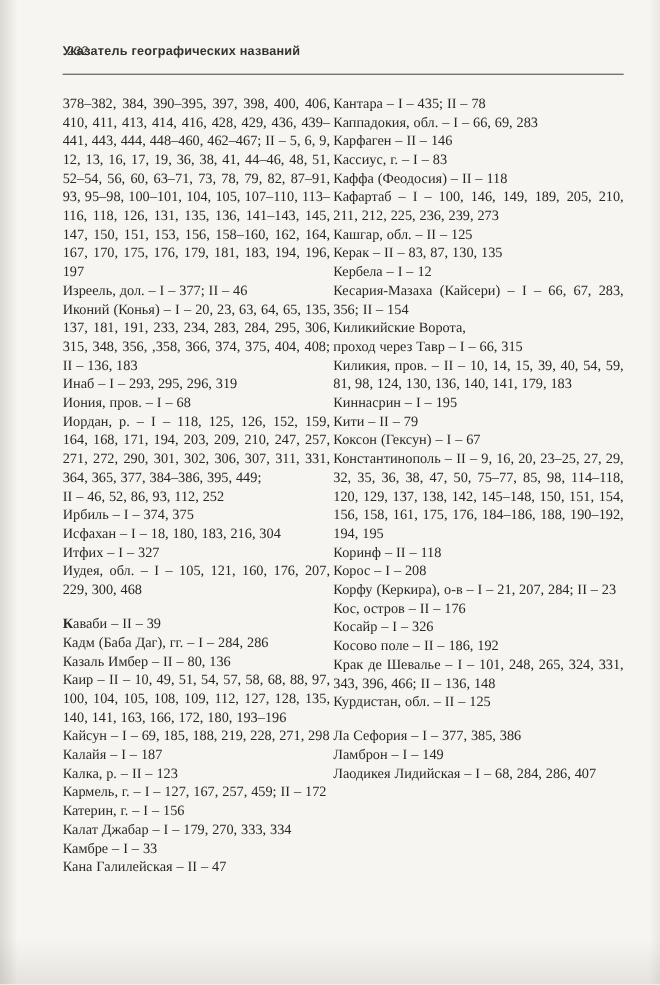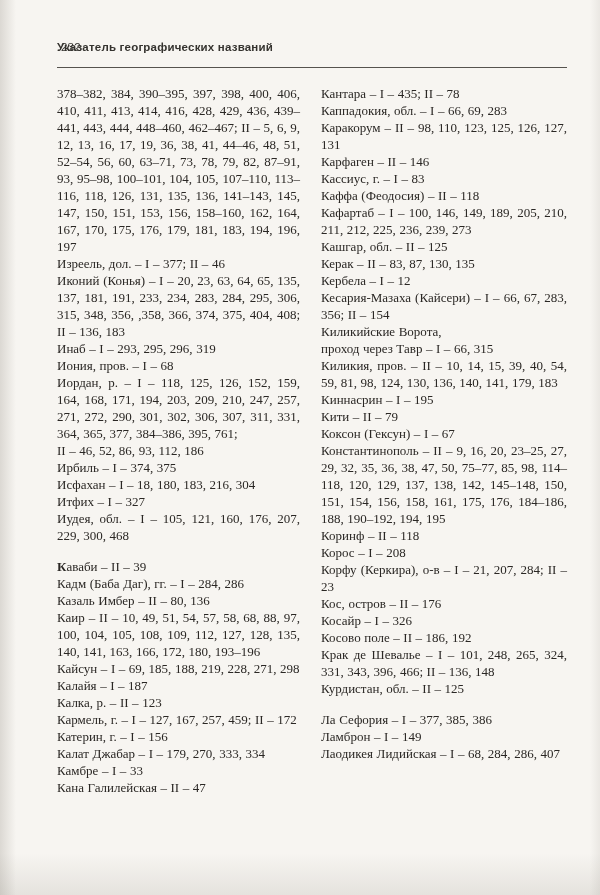--- a/index.html
+++ b/index.html
@@ -46,21 +46,21 @@
     position: absolute;
     top: 67px; left: 57px; right: 33px;
     border: none;
     border-top: 1.6px solid #56534e;
     margin: 0;
   }
   .columns {
     position: absolute;
     top: 85px; left: 57px; right: 33px;
     display: flex;
-    gap: 21px;
+    gap: 3px;
   }
   .col { min-width: 0; }
   .col-left  { width: 243px; flex: 0 0 243px; }
   .col-right { flex: 1; }
   .entry { margin: 0; }
   .entry.gap { margin-top: 14px; }
   .seg {
     font-size: 13px;
     line-height: 17px;
     text-align: justify;
@@ -91,22 +91,22 @@
         <div class="entry">
           <div class="seg">Иконий (Конья) – I – 20, 23, 63, 64, 65, 135, 137, 181, 191, 233, 234, 283, 284, 295, 306, 315, 348, 356, ,358, 366, 374, 375, 404, 408; II – 136, 183</div>
         </div>
         <div class="entry">
           <div class="seg">Инаб – I – 293, 295, 296, 319</div>
         </div>
         <div class="entry">
           <div class="seg">Иония, пров. – I – 68</div>
         </div>
         <div class="entry">
-          <div class="seg">Иордан, р. – I – 118, 125, 126, 152, 159, 164, 168, 171, 194, 203, 209, 210, 247, 257, 271, 272, 290, 301, 302, 306, 307, 311, 331, 364, 365, 377, 384–386, 395, 761;</div>
-          <div class="seg">II – 46, 52, 86, 93, 112, 186</div>
+          <div class="seg">Иордан, р. – I – 118, 125, 126, 152, 159, 164, 168, 171, 194, 203, 209, 210, 247, 257, 271, 272, 290, 301, 302, 306, 307, 311, 331, 364, 365, 377, 384–386, 395, 449;</div>
+          <div class="seg">II – 46, 52, 86, 93, 112, 252</div>
         </div>
         <div class="entry">
           <div class="seg">Ирбиль – I – 374, 375</div>
         </div>
         <div class="entry">
           <div class="seg">Исфахан – I – 18, 180, 183, 216, 304</div>
         </div>
         <div class="entry">
           <div class="seg">Итфих – I – 327</div>
         </div>
@@ -151,23 +151,20 @@
         </div>
       </div>
     <div class="col col-right" id="col-right">
         <div class="entry">
           <div class="seg">Кантара – I – 435; II – 78</div>
         </div>
         <div class="entry">
           <div class="seg">Каппадокия, обл. – I – 66, 69, 283</div>
         </div>
         <div class="entry">
-          <div class="seg">Каракорум – II – 98, 110, 123, 125, 126, 127, 131</div>
-        </div>
-        <div class="entry">
           <div class="seg">Карфаген – II – 146</div>
         </div>
         <div class="entry">
           <div class="seg">Кассиус, г. – I – 83</div>
         </div>
         <div class="entry">
           <div class="seg">Каффа (Феодосия) – II – 118</div>
         </div>
         <div class="entry">
           <div class="seg">Кафартаб – I – 100, 146, 149, 189, 205, 210, 211, 212, 225, 236, 239, 273</div>

